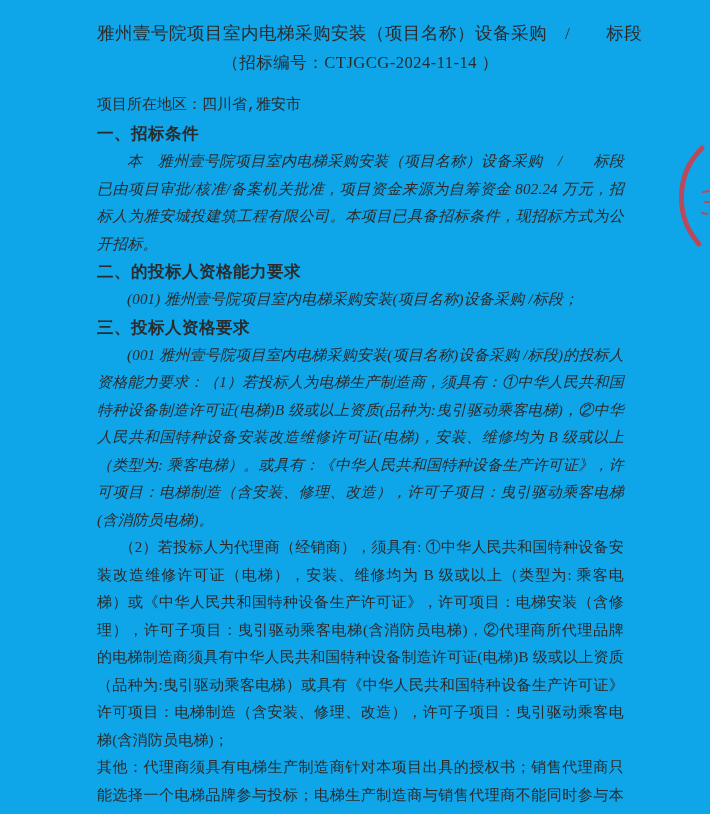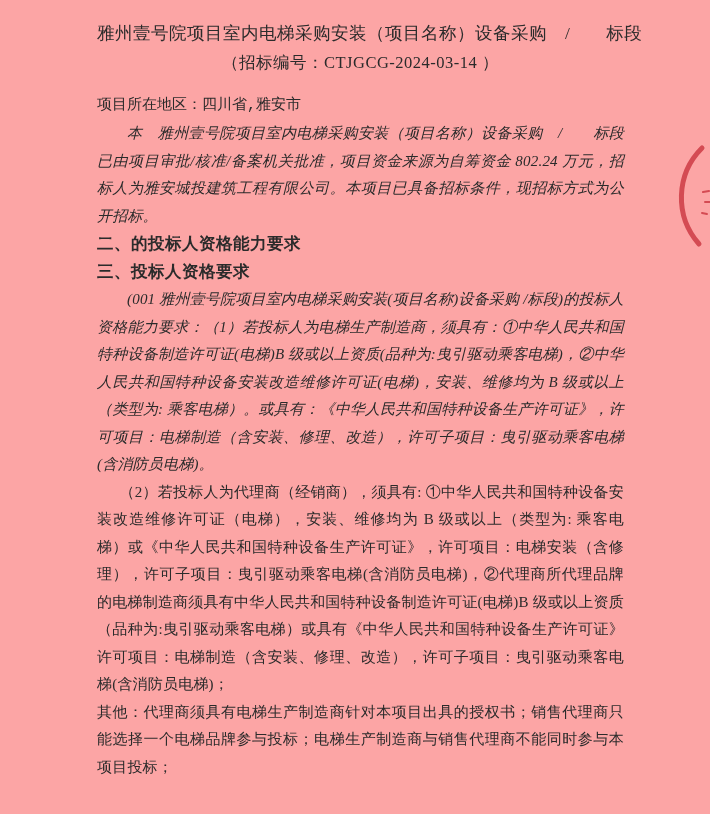--- a/index.html
+++ b/index.html
@@ -4,21 +4,21 @@
 <style>
   html, body { margin: 0; padding: 0; }
   body {
     width: 710px; height: 814px;
     background: #ffffff;
     font-family: "Liberation Serif", "DejaVu Serif", serif;
   }
   .page {
     position: relative;
     width: 710px; height: 814px;
-    background: #fca5a5;
+    background: #0ea5e9;
     overflow: hidden;
     color: #2b2b2b;
   }
   .content {
     position: absolute;
     left: 97px; top: 20px;
     width: 527px;
   }
   .title-line1 {
     text-align: center;
@@ -63,27 +63,29 @@
   }
 </style>
 </head>
 <body>
 
 <div class="page">
 
   <div class="content">
 
     <div class="title-line1">雅州壹号院项目室内电梯采购安装（项目名称）设备采购　/　　标段</div>
-    <div class="title-line2">（招标编号：CTJGCG-2024-03-14 ）</div>
+    <div class="title-line2">（招标编号：CTJGCG-2024-11-14 ）</div>
 
     <div class="location-line">项目所在地区：四川省,雅安市</div>
 
+    <div class="sec-heading">一、招标条件</div>
     <p class="body-text indent-2">本　雅州壹号院项目室内电梯采购安装（项目名称）设备采购　/　　标段已由项目审批/核准/备案机关批准，项目资金来源为自筹资金 802.24 万元，招标人为雅安城投建筑工程有限公司。本项目已具备招标条件，现招标方式为公开招标。</p>
 
     <div class="sec-heading">二、的投标人资格能力要求</div>
+    <p class="body-text indent-2">(001) 雅州壹号院项目室内电梯采购安装(项目名称)设备采购 /标段；</p>
 
     <div class="sec-heading">三、投标人资格要求</div>
     <p class="body-text indent-2">(001 雅州壹号院项目室内电梯采购安装(项目名称)设备采购 /标段)的投标人资格能力要求：（1）若投标人为电梯生产制造商，须具有：①中华人民共和国特种设备制造许可证(电梯)B 级或以上资质(品种为:曳引驱动乘客电梯)，②中华人民共和国特种设备安装改造维修许可证(电梯)，安装、维修均为 B 级或以上（类型为: 乘客电梯）。或具有：《中华人民共和国特种设备生产许可证》，许可项目：电梯制造（含安装、修理、改造），许可子项目：曳引驱动乘客电梯(含消防员电梯)。</p>
     <p class="body-text indent-15">（2）若投标人为代理商（经销商），须具有: ①中华人民共和国特种设备安装改造维修许可证（电梯），安装、维修均为 B 级或以上（类型为: 乘客电梯）或《中华人民共和国特种设备生产许可证》，许可项目：电梯安装（含修理），许可子项目：曳引驱动乘客电梯(含消防员电梯)，②代理商所代理品牌的电梯制造商须具有中华人民共和国特种设备制造许可证(电梯)B 级或以上资质（品种为:曳引驱动乘客电梯）或具有《中华人民共和国特种设备生产许可证》许可项目：电梯制造（含安装、修理、改造），许可子项目：曳引驱动乘客电梯(含消防员电梯)；</p>
     <p class="body-text indent-0">其他：代理商须具有电梯生产制造商针对本项目出具的授权书；销售代理商只能选择一个电梯品牌参与投标；电梯生产制造商与销售代理商不能同时参与本项目投标；</p>
 
   </div>
 
   <svg class="seal" viewBox="0 0 44 110" aria-hidden="true">
     <path d="M36 6 A70 70 0 0 0 33 102" fill="none" stroke-width="5" stroke-linecap="round" stroke="#cf3f48"></path>

